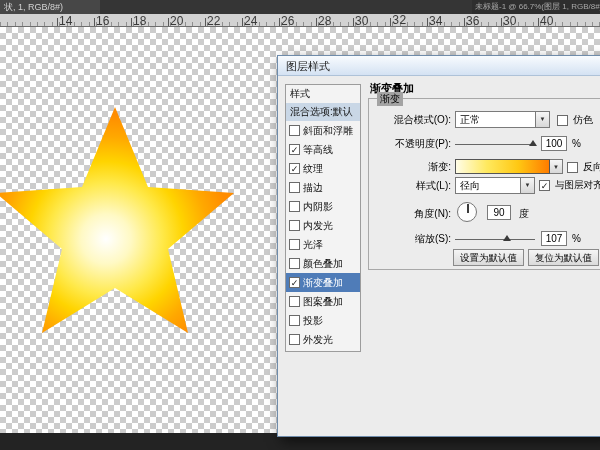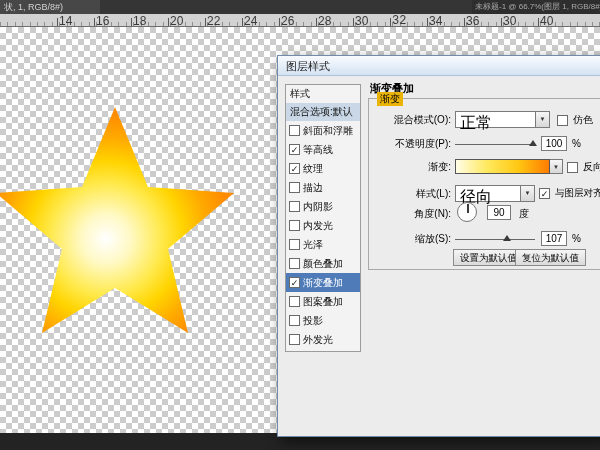--- a/index.html
+++ b/index.html
@@ -44,25 +44,25 @@
   .styles-header { height:18px; line-height:18px; padding-left:4px; }
   .blend-default { height:18px; line-height:18px; padding-left:4px; background:#c9d7e6; white-space:nowrap; }
   .style-row { height:19px; display:flex; align-items:center; gap:3px; padding-left:3px; white-space:nowrap; }
   .style-row.selected { background:#4f7cb8; color:#ffffff; }
   .cb, .cb2 { width:11px; height:11px; background:#ffffff; border:1px solid #6a6a6a; font-size:9px;
               line-height:10px; text-align:center; color:#111; flex:none; display:inline-block; }
 
   
   .panel-title { position:absolute; left:92px; top:5px; font-size:11px; font-weight:bold; color:#000; }
   .groupbox { position:absolute; left:90px; top:22px; width:233px; height:172px; border:1px solid #a8a8a8; }
-  .legend { position:absolute; left:8px; top:-7px; background:#eab308; padding:0 3px; font-size:10px; color:#000; }
+  .legend { position:absolute; left:8px; top:-7px; background:#a3a3a3; padding:0 3px; font-size:10px; color:#000; }
   .frow { position:absolute; left:0; width:100%; height:18px; font-size:10px; color:#000; }
   .flabel { position:absolute; left:0; top:2px; width:82px; text-align:right; }
   .select { position:absolute; top:0; height:17px; background:#ffffff; border:1px solid #7a7a7a; }
-  .sel-text { position:absolute; left:4px; top:1px; font-size:16px; }
+  .sel-text { position:absolute; left:4px; top:1px; font-size:10px; }
   .sel-arrow { position:absolute; right:0; top:0; width:14px; height:100%; border-left:1px solid #7a7a7a;
                background:linear-gradient(#f6f6f6,#d7d7d7); font-size:6px; text-align:center; line-height:15px; color:#333; }
   .cbrow { position:absolute; top:2px; display:flex; align-items:center; gap:5px; white-space:nowrap; }
   .track { position:absolute; top:9px; height:1px; background:#666; }
   .thumb { position:absolute; top:5px; width:0; height:0; border-left:4px solid transparent;
            border-right:4px solid transparent; border-bottom:6px solid #3a3a3a; }
   .valbox { position:absolute; top:1px; width:26px; height:15px; background:#fff; border:1px solid #7a7a7a;
             font-size:10px; text-align:center; line-height:13px; }
   .unit { position:absolute; top:3px; font-size:10px; }
   .gswatch { position:absolute; left:86px; top:1px; width:95px; height:15px; border:1px solid #555; }
@@ -227,21 +227,21 @@
         <div class="frow" style="top:59px">
           <span class="flabel">渐变:</span>
           <span class="gswatch" style="background: linear-gradient(90deg, rgb(255, 253, 232), rgb(255, 233, 94), rgb(255, 200, 19), rgb(255, 124, 0));"></span>
           <span class="garrow">▼</span>
           <span class="cbrow" style="left:198px">
             <span class="cb2"></span>
             <span>反向</span>
           </span>
         </div>
 
-        <div class="frow" style="top:86px">
+        <div class="frow" style="top:78px">
           <span class="flabel">样式(L):</span>
           <span class="select" style="left:86px; width:80px">
             <span class="sel-text">径向</span>
             <span class="sel-arrow">▼</span>
           </span>
           <span class="cbrow" style="left:170px; font-size:9.5px">
             <span class="cb2">✓</span>
             <span>与图层对齐</span>
           </span>
         </div>
@@ -258,20 +258,20 @@
         <div class="frow" style="top:131px">
           <span class="flabel">缩放(S):</span>
           <span class="track" style="left:86px; width:80px"></span>
           <span class="thumb" style="left:134px"></span>
           <span class="valbox" style="left:172px">107</span>
           <span class="unit" style="left:203px">%</span>
         </div>
 
         <div class="frow" style="top:150px; height:17px">
           <span class="btn" style="left:84px; width:71px">设置为默认值</span>
-          <span class="btn" style="left:146px; width:71px">复位为默认值</span>
+          <span class="btn" style="left:159px; width:71px">复位为默认值</span>
         </div>
       </div>
 
     </div>
   </div>
 
 </div>
 
 </body></html>

